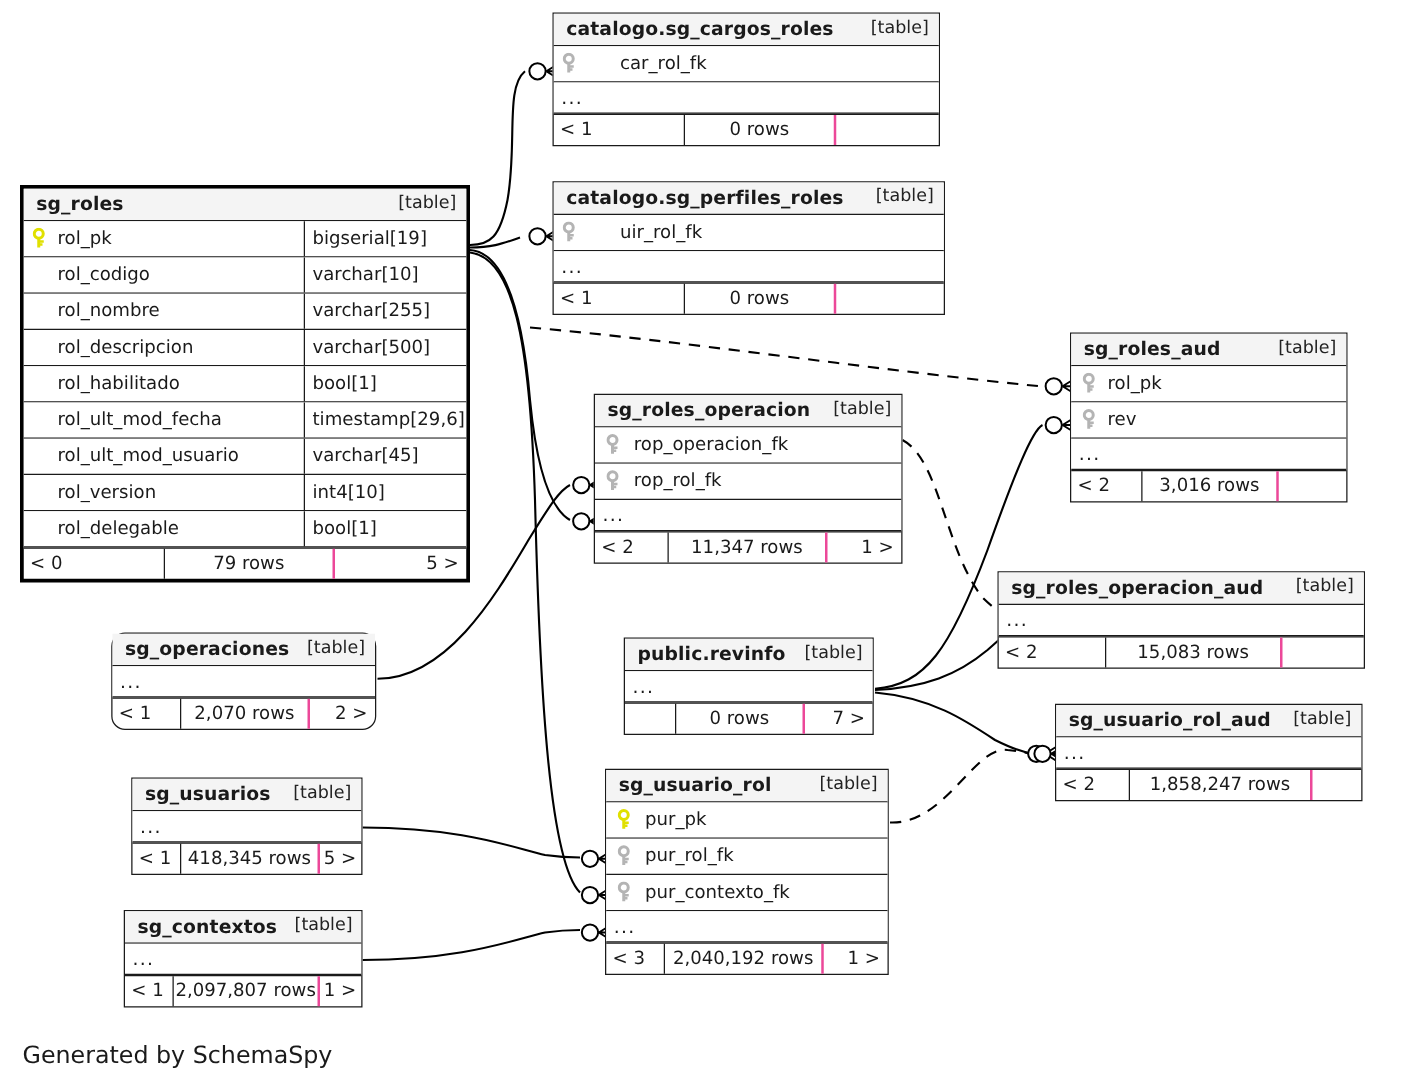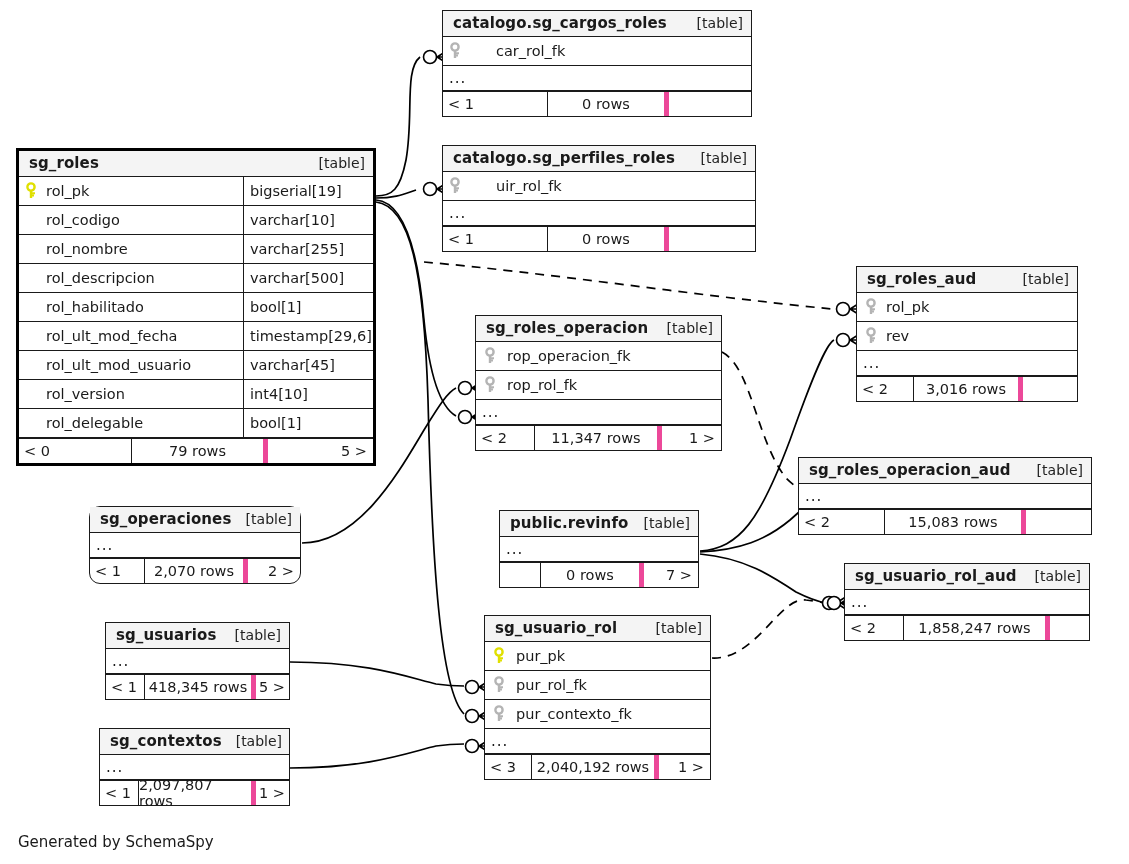--- a/index.html
+++ b/index.html
@@ -22,21 +22,20 @@
     border: 1px solid #1a1a1a;
     font-size: 14.5px;
     color: #1a1a1a;
   }
   .tbl.focus { border: 3px solid #000000; }
 
   .thead {
     background: #f4f4f4;
     border-bottom: 1px solid #1a1a1a;
     display: flex;
-    align-items: center;
     justify-content: space-between;
     padding: 3px 8px 4px 10px;
     height: 26px;
   }
   .tname { font-weight: bold; font-size: 15px; letter-spacing: .1px; white-space: nowrap; }
   .ttag  { font-size: 14px; color: #222; padding-left: 14px; white-space: nowrap; }
 
   .row {
     display: flex;
     align-items: center;
@@ -75,27 +74,27 @@
   
   .tfoot {
     display: flex;
     align-items: center;
     border-top: 1px solid #1a1a1a;
     height: 25px;
     font-size: 14.5px;
   }
   .tfoot > div { height: 100%; display: flex; align-items: center; }
   .f-left   { justify-content: flex-start; padding-left: 5px; }
-  .f-mid    { justify-content: center; border-left: 1px solid #1a1a1a; border-right: 5px solid #ec4899; }
+  .f-mid    { justify-content: center; border-left: 1px solid #1a1a1a; border-right: 2px solid #ec4899; }
   .f-right  { justify-content: flex-end; padding-right: 6px; }
 
   .credit {
     position: absolute;
     left: 18px; top: 833px;
-    font-size: 15px;
+    font-size: 19px;
     color: #1a1a1a;
   }
 </style>
 </head>
 <body>
 
 <div id="canvas">
 
   <svg id="edges" viewBox="0 0 1129 864" xmlns="http://www.w3.org/2000/svg">
     <defs>

